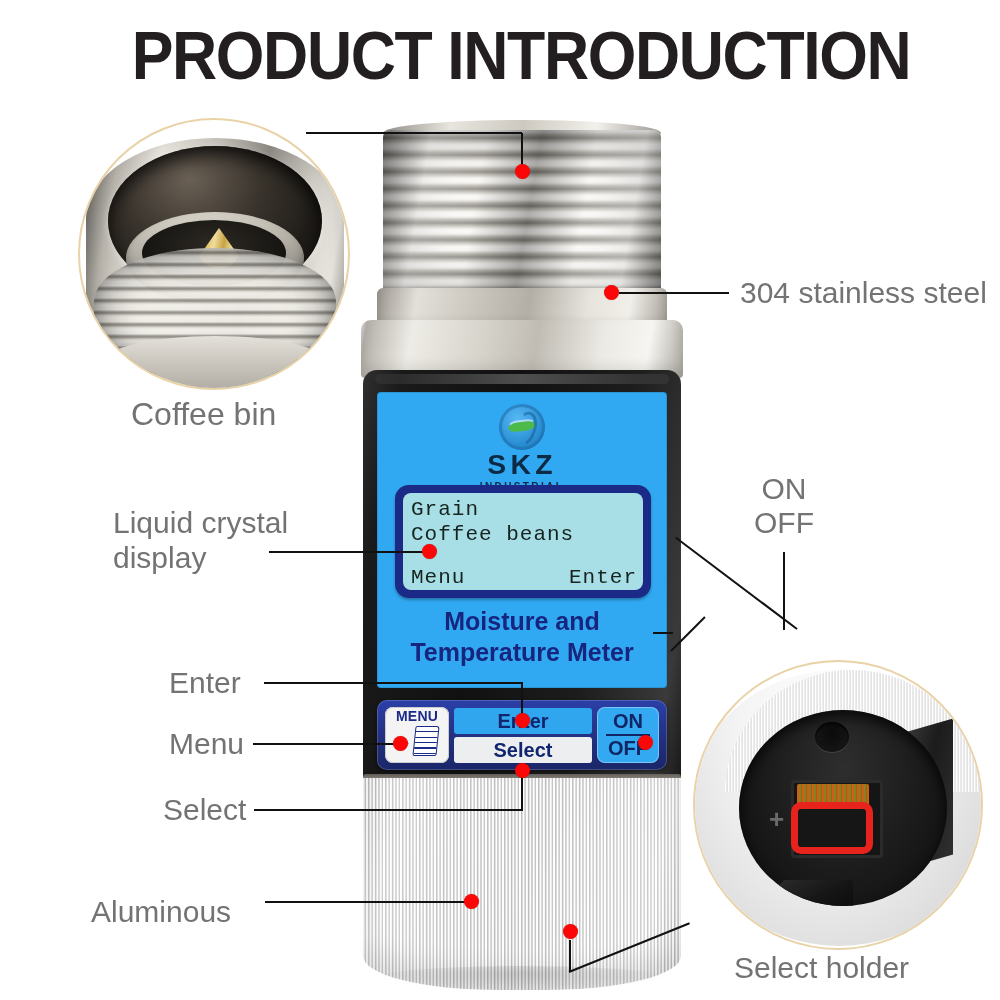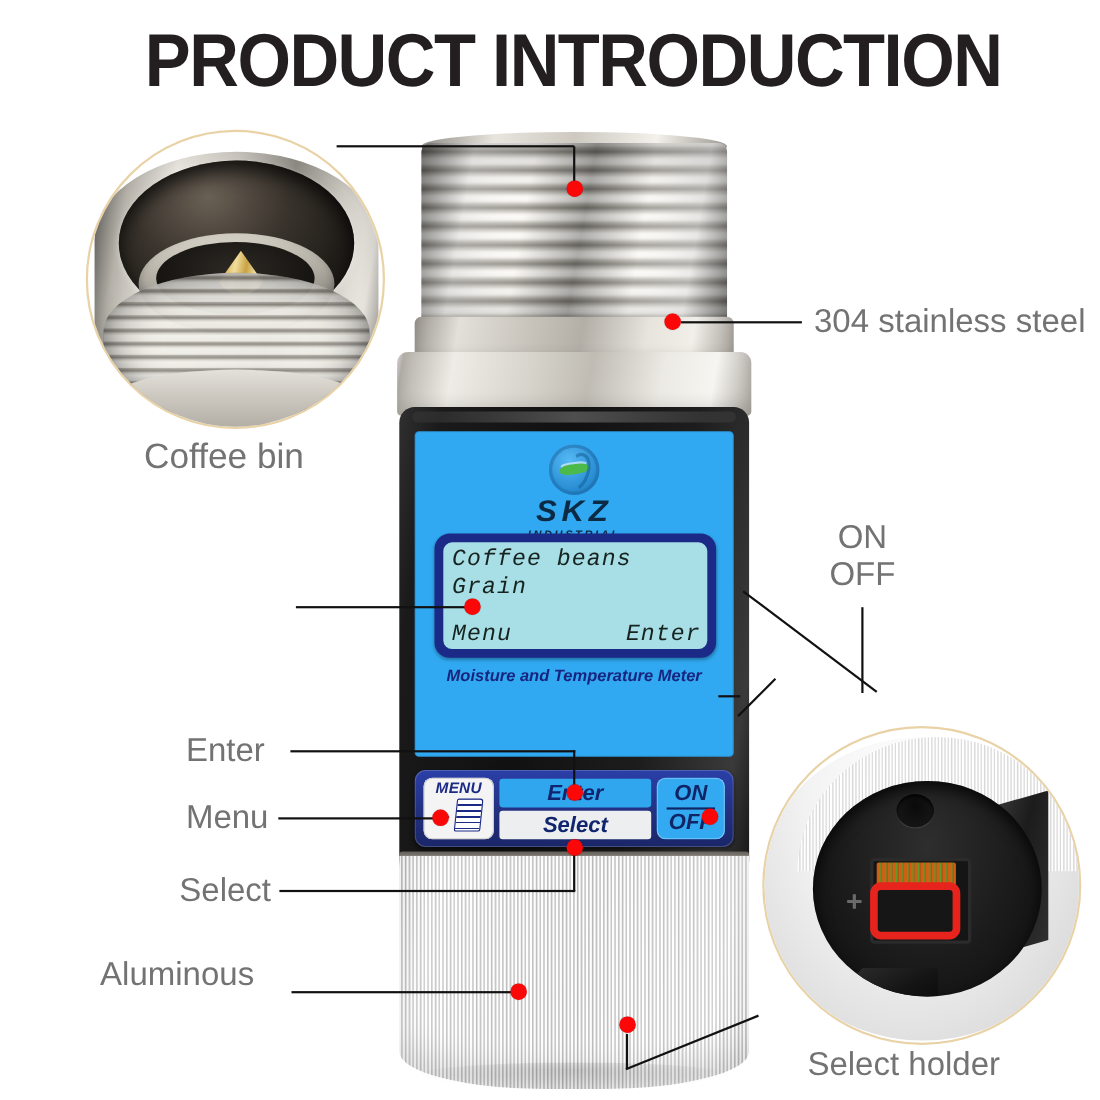--- a/index.html
+++ b/index.html
@@ -33,21 +33,21 @@
     color: #737373;
     line-height: 1.18;
     white-space: pre-line;
     font-family: "Liberation Sans", sans-serif;
   }
   #label-sensing-bin { left: 110px; top: 396px; font-size: 32px; }
   #label-lcd        { left: 92px;  top: 505px; width: 230px; }
   #label-enter      { left: 148px; top: 665px; }
   #label-menu       { left: 148px; top: 726px; }
   #label-select     { left: 142px; top: 792px; }
-  #label-aluminous  { left: 70px;  top: 868px; }
+  #label-aluminous  { left: 70px;  top: 894px; }
   #label-304        { left: 719px; top: 275px; white-space: nowrap; }
   #label-onoff      { left: 713px; top: 472px; width: 100px; text-align: center; line-height: 1.14; }
   #label-battery    { left: 713px; top: 950px; white-space: nowrap; }
 
   
   .lead { position: absolute; background: #111; }
   .lead.h { height: 2px; }
   .lead.v { width: 2px; }
   .dot {
     position: absolute;
@@ -201,21 +201,21 @@
     border-radius: 3px;
   }
   .bat-side {
     position: absolute;
     left: 206px; top: 64px; width: 52px; height: 136px;
     background: linear-gradient(105deg,#3a3a3a 0%, #1c1c1c 45%, #2f2f2f 100%);
     transform: skewY(-16deg);
   }
 
   
-  #device { position: absolute; left: 334px; top: 130px; width: 334px; height: 860px; font-style: italic; }
+  #device { position: absolute; left: 334px; top: 130px; width: 334px; height: 860px; }
 
   
   .dev-thread {
     position: absolute;
     left: 28px; top: 0px; width: 278px; height: 170px;
     background: repeating-linear-gradient(to bottom,
       #fbfaf7 0px, #efeee9 2px, #b4b1a9 5px, #8c8983 8px,
       #c5c2ba 11px, #f4f3ee 14px, #fbfaf7 16px);
     background-size: 100% 17px;
     border-radius: 8px 8px 3px 3px;
@@ -342,21 +342,21 @@
   .lcd-line { font-size: 21px; line-height: 25px; letter-spacing: 1px; white-space: pre; }
   .lcd-bottom {
     position: absolute; left: 8px; right: 6px; bottom: 1px;
     display: flex; justify-content: space-between;
     font-size: 21px; letter-spacing: 1px;
   }
   .fp-caption {
     position: absolute; left: 0; top: 214px; width: 290px;
     text-align: center;
     color: #17257f;
-    font-size: 15px; font-weight: bold; line-height: 1.22;
+    font-size: 25px; font-weight: bold; line-height: 1.22;
     font-family: "Liberation Sans", sans-serif;
   }
 
   
   .btn-panel {
     position: absolute;
     left: 22px; top: 570px; width: 290px; height: 70px;
     background: linear-gradient(180deg,#2b3fa8 0%, #22307f 55%, #1a2668 100%);
     border-radius: 10px;
     box-shadow: inset 0 0 0 1px rgba(255,255,255,.18), 0 2px 4px rgba(0,0,0,.45);
@@ -484,22 +484,22 @@
     <div class="faceplate">
 
       <div class="logo">
         <div class="logo-mark"></div>
         <div class="logo-word">SKZ</div>
         <div class="logo-sub">INDUSTRIAL</div>
       </div>
 
       <div class="lcd-frame">
         <div class="lcd">
+          <div class="lcd-line">Grain</div>
           <div class="lcd-line">Coffee beans</div>
-          <div class="lcd-line">Grain</div>
           <div class="lcd-bottom">
             <span>Menu</span>
             <span>Enter</span>
           </div>
         </div>
       </div>
 
       <div class="fp-caption">Moisture and
 Temperature Meter</div>
     </div>
@@ -531,20 +531,22 @@
   <div class="lead v" style="left:500px; top:133px; height:40px;"></div>
   <div class="lead h" style="left:285px; top:132px; width:216px;"></div>
   <div class="dot" style="left:494px; top:164px;"></div>
 
   <div class="lead h" style="left:598px; top:292px; width:110px;"></div>
   <div class="dot" style="left:583px; top:285px;"></div>
   <div class="callout" id="label-304">304 stainless steel</div>
 
   <div class="lead h" style="left:248px; top:551px; width:164px;"></div>
   <div class="dot" style="left:401px; top:544px;"></div>
+  <div class="callout" id="label-lcd">Liquid crystal
+display</div>
 
   <div class="lead h" style="left:243px; top:682px; width:259px;"></div>
   <div class="lead v" style="left:500px; top:682px; height:38px;"></div>
   <div class="dot" style="left:494px; top:713px;"></div>
   <div class="callout" id="label-enter">Enter</div>
 
   <div class="lead h" style="left:232px; top:743px; width:148px;"></div>
   <div class="dot" style="left:372px; top:736px;"></div>
   <div class="callout" id="label-menu">Menu</div>
 

